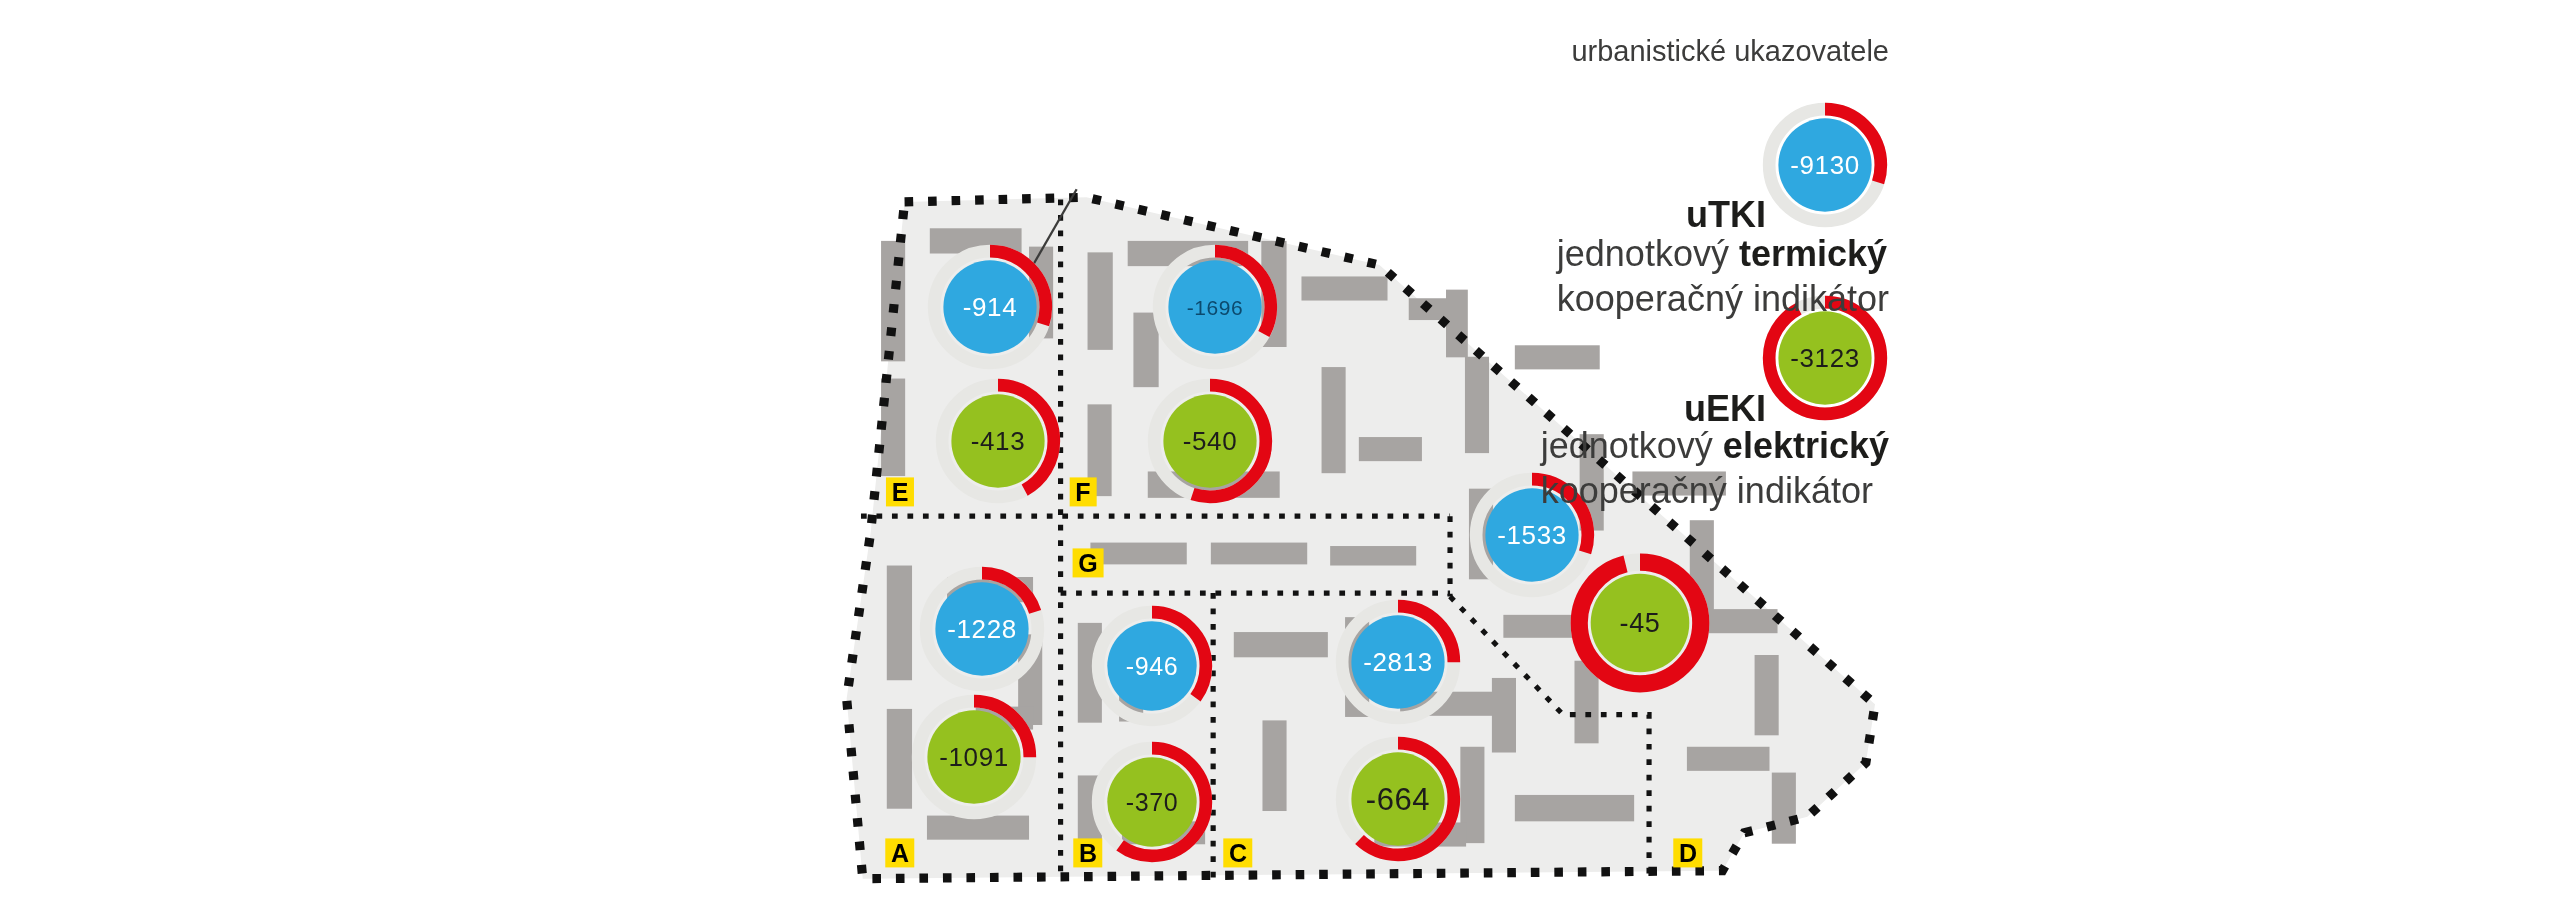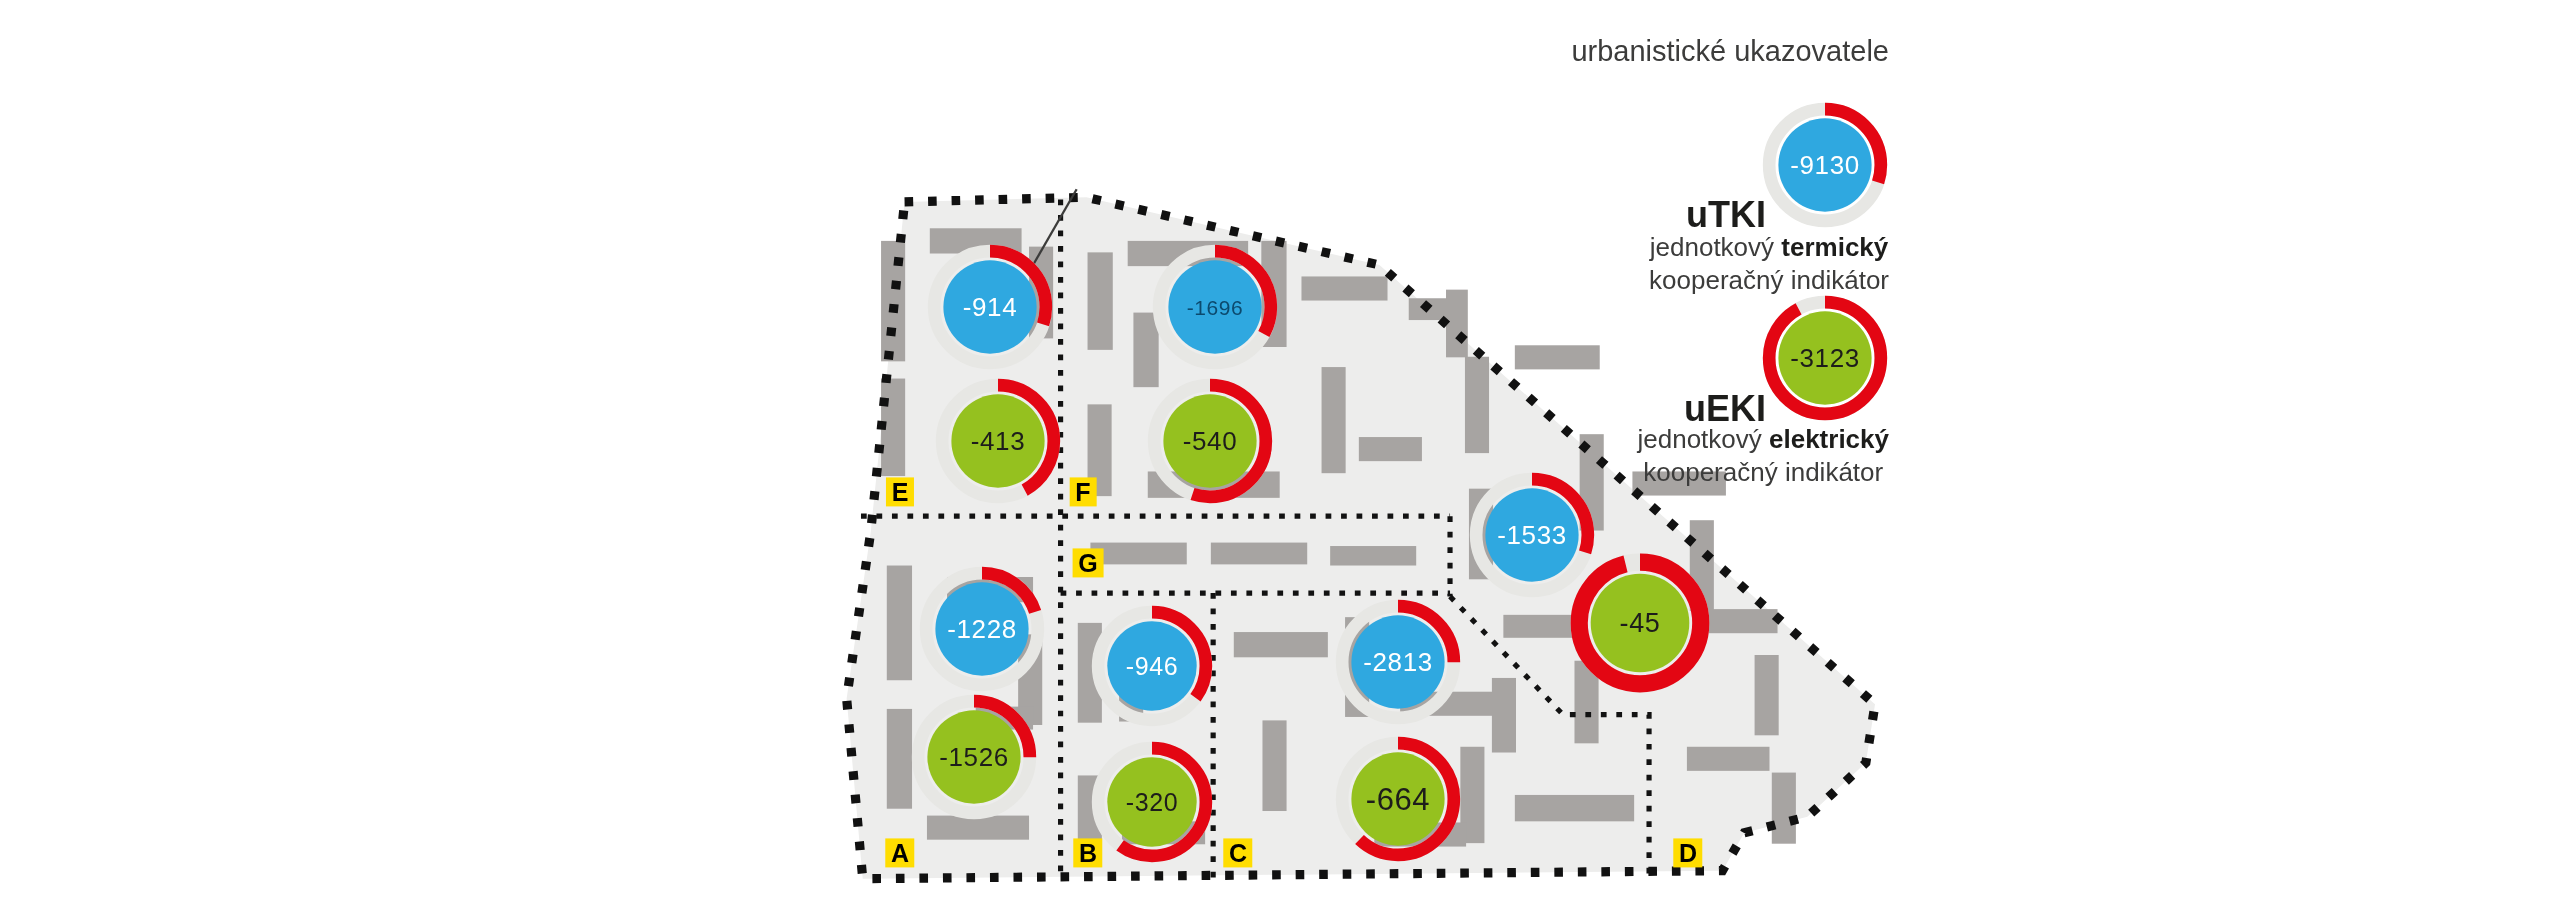--- a/index.html
+++ b/index.html
@@ -5,21 +5,21 @@
   *{box-sizing:border-box}
   html,body{margin:0;padding:0;background:#fff}
   .stage{position:relative;width:2576px;height:924px;background:#ffffff;font-family:"Liberation Sans",sans-serif;overflow:hidden}
   .map-svg{position:absolute;left:0;top:0}
   .badge{position:absolute;transform:translate(-50%,-50%)}
   .badge svg{display:block}
   .badge-value{position:absolute;inset:0;display:flex;align-items:center;justify-content:center;font-weight:400;letter-spacing:0.6px}
   .zone-label{position:absolute;transform:translate(-50%,-50%);color:#000;font-size:25px;font-weight:700;padding:0.6px 5.7px;line-height:1.12}
   .legend-title{position:absolute;top:32px;right:687px;text-align:right;font-size:29px;line-height:1.33;color:#3c3c3b}
   .ind-abbr{position:absolute;right:810px;text-align:center;font-size:36px;font-weight:700;color:#1d1d1b}
-  .ind-desc{position:absolute;right:687px;text-align:center;font-size:26px;line-height:1.25;color:#3c3c3b}
+  .ind-desc{position:absolute;right:687px;text-align:left;font-size:36px;line-height:1.25;color:#3c3c3b}
   .ind-desc b{color:#1d1d1b}
   .annotation{position:absolute;left:1066px;top:153px;font-size:25px;font-style:italic;color:#1d1d1b;border-bottom:1.7px solid #565655;padding-bottom:2.9px}
 </style>
 </head>
 <body>
 
 <div class="stage">
 
   <svg class="map-svg" width="2576" height="924" viewBox="0 0 4489 1611">
 
@@ -146,37 +146,37 @@
           <circle cx="119" cy="119" r="81" fill="#2fa8e0"></circle>
         </svg>
         <span class="badge-value" style="color:#ffffff;font-size:26px">-1228</span>
       </div>
       <div class="badge" style="left: 974px; top: 757px; width: 137px; height: 137px;">
         <svg width="137" height="137" viewBox="0 0 238 238">
           <circle cx="119" cy="119" r="97" fill="none" stroke="#e7e7e4" stroke-width="22"></circle>
           <circle cx="119" cy="119" r="97" fill="none" stroke="#e30613" stroke-width="22" stroke-dasharray="152.36724369910496 609.4689747964198" transform="rotate(-90 119 119)"></circle>
           <circle cx="119" cy="119" r="81" fill="#95c11f"></circle>
         </svg>
-        <span class="badge-value" style="color:#1d1d1b;font-size:26px">-1526</span>
+        <span class="badge-value" style="color:#1d1d1b;font-size:26px">-1091</span>
       </div>
       <div class="badge" style="left: 1152px; top: 666px; width: 133px; height: 133px;">
         <svg width="133" height="133" viewBox="0 0 232 232">
           <circle cx="116" cy="116" r="94" fill="none" stroke="#e7e7e4" stroke-width="22"></circle>
           <circle cx="116" cy="116" r="94" fill="none" stroke="#e30613" stroke-width="22" stroke-dasharray="206.7167966062084 590.6194188748811" transform="rotate(-90 116 116)"></circle>
           <circle cx="116" cy="116" r="78" fill="#2fa8e0"></circle>
         </svg>
         <span class="badge-value" style="color:#ffffff;font-size:25px">-946</span>
       </div>
       <div class="badge" style="left: 1152px; top: 802px; width: 133px; height: 133px;">
         <svg width="133" height="133" viewBox="0 0 232 232">
           <circle cx="116" cy="116" r="94" fill="none" stroke="#e7e7e4" stroke-width="22"></circle>
           <circle cx="116" cy="116" r="94" fill="none" stroke="#e30613" stroke-width="22" stroke-dasharray="354.3716513249287 590.6194188748811" transform="rotate(-90 116 116)"></circle>
           <circle cx="116" cy="116" r="78" fill="#95c11f"></circle>
         </svg>
-        <span class="badge-value" style="color:#1d1d1b;font-size:25px">-320</span>
+        <span class="badge-value" style="color:#1d1d1b;font-size:25px">-370</span>
       </div>
       <div class="badge" style="left: 1398px; top: 662px; width: 137px; height: 137px;">
         <svg width="137" height="137" viewBox="0 0 238 238">
           <circle cx="119" cy="119" r="97" fill="none" stroke="#e7e7e4" stroke-width="22"></circle>
           <circle cx="119" cy="119" r="97" fill="none" stroke="#e30613" stroke-width="22" stroke-dasharray="152.36724369910496 609.4689747964198" transform="rotate(-90 119 119)"></circle>
           <circle cx="119" cy="119" r="81" fill="#2fa8e0"></circle>
         </svg>
         <span class="badge-value" style="color:#ffffff;font-size:26px">-2813</span>
       </div>
       <div class="badge" style="left: 1398px; top: 799px; width: 137px; height: 137px;">

